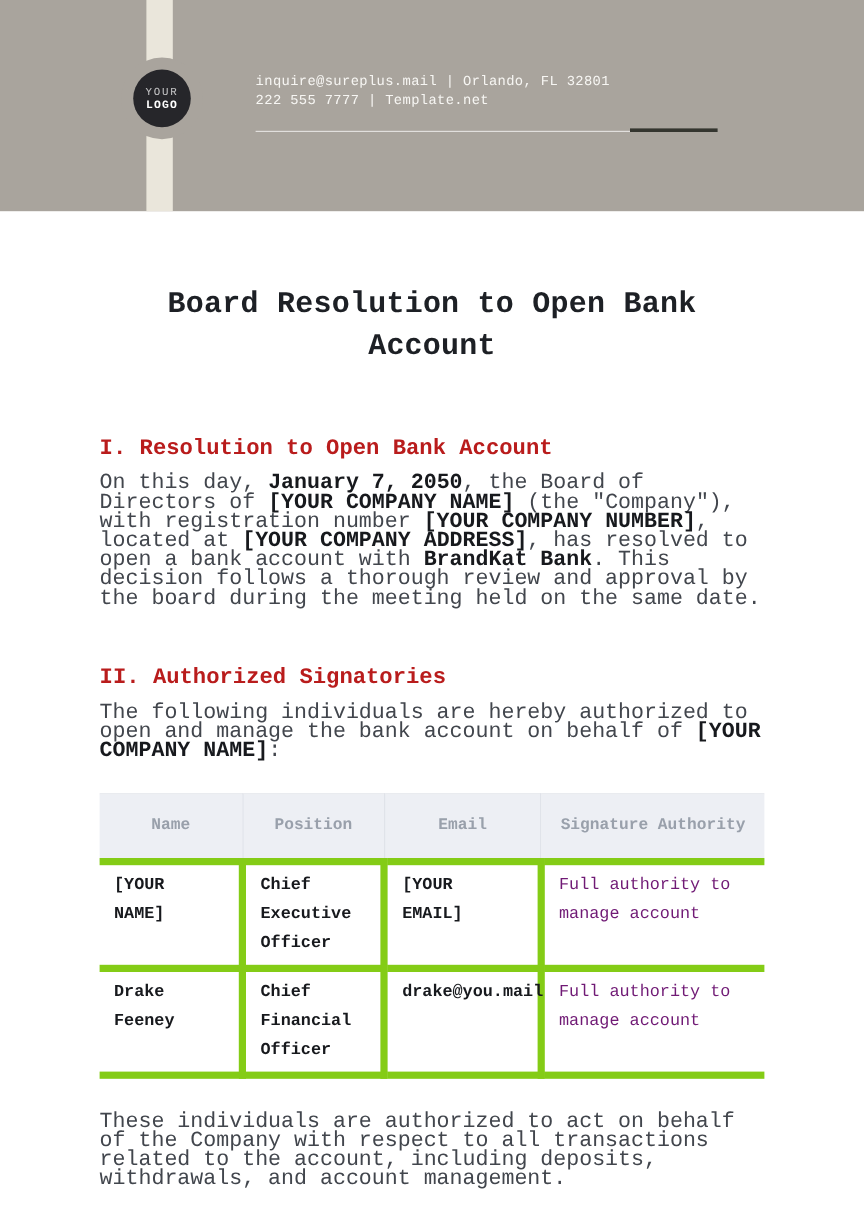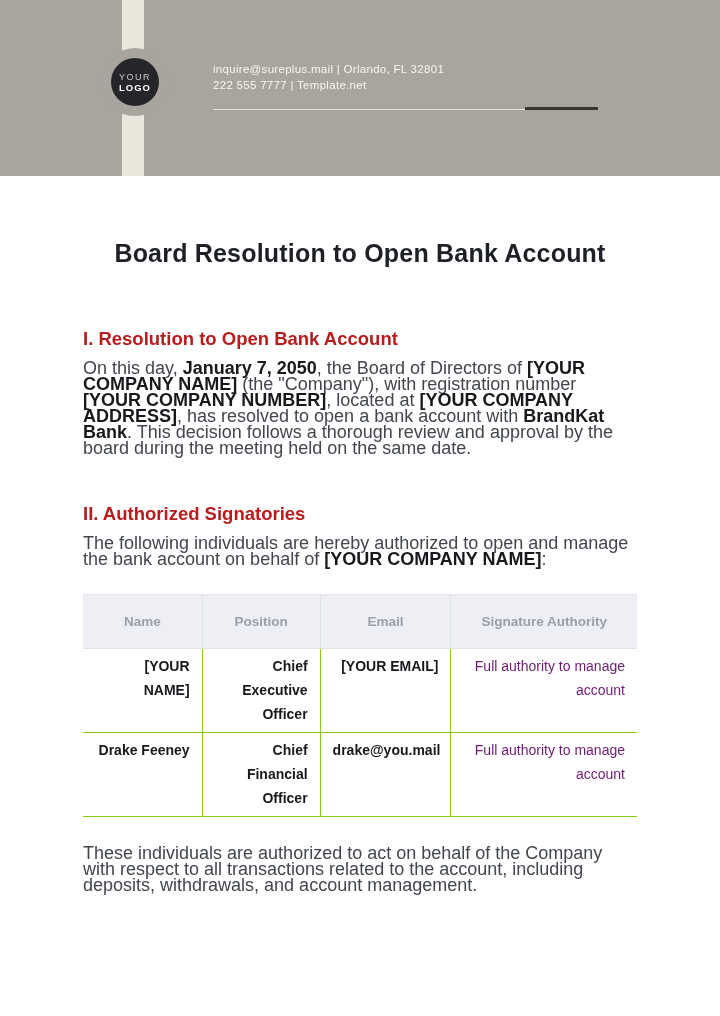--- a/index.html
+++ b/index.html
@@ -5,20 +5,21 @@
   * { margin: 0; padding: 0; box-sizing: border-box; }
   html, body { background: #ffffff; }
   body { font-family: "Liberation Sans", sans-serif; }
 
   .page {
     position: relative;
     width: 720px;
     height: 1016px;
     background: #ffffff;
     overflow: hidden;
+    font-family: Liberation Mono, monospace;
   }
 
   
   .header {
     position: relative;
     width: 720px;
     height: 176px;
     background: #a9a49d;
   }
   .stripe {
@@ -123,23 +124,22 @@
     font-weight: 600;
     text-align: center;
     padding: 19px 6px;
     border: 1px solid #e0e3e9;
   }
   table.signatories td {
     font-size: 14px;
     line-height: 24px;
     vertical-align: top;
     padding: 5px 12px 6px 12px;
-    border: 1px solid #84cc16;
+    border: 6px solid #84cc16;
     background: #ffffff;
-    text-align: right;
   }
   table.signatories th:first-child, table.signatories td:first-child { border-left: none; }
   table.signatories th:last-child, table.signatories td:last-child { border-right: none; }
   table.signatories th { border-top-color: #e4e6eb; }
   td.cell-bold { font-weight: 700; color: #17191d; }
   td.cell-reg { color: #701a75; }
   .col-name { width: 21.5%; }
   .col-position { width: 21.3%; }
   .col-email { width: 23.6%; }
   .col-authority { width: 33.6%; }

